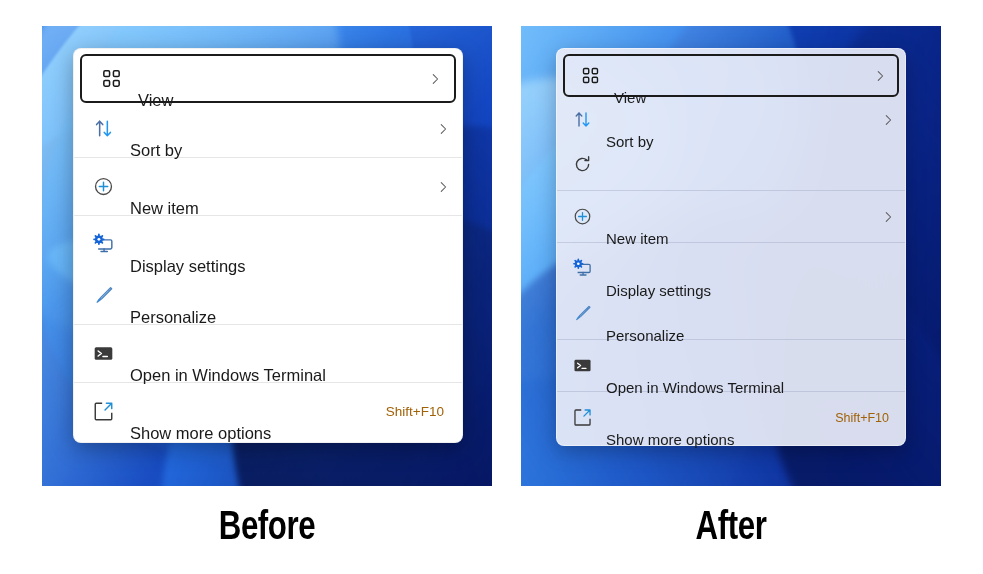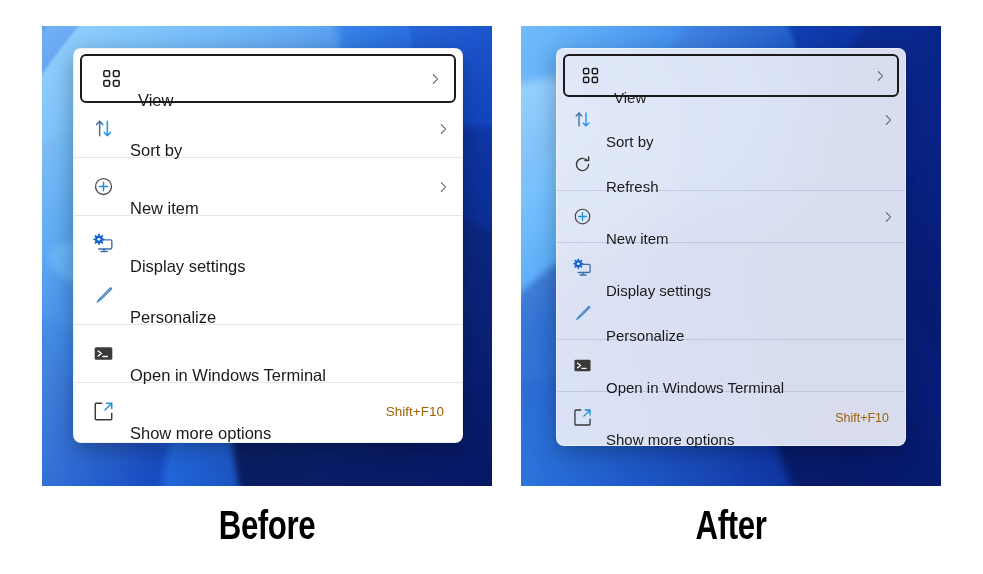--- a/index.html
+++ b/index.html
@@ -386,21 +386,20 @@
             </svg>
           </span>
         </div>
         <div class="mrow">
           <span class="micon">
             <svg width="21" height="21" viewBox="0 0 24 24" fill="none">
               <path d="M19 12a7 7 0 1 1-2.4-5.3" stroke="#3a3a3a" stroke-width="1.6" stroke-linecap="round"></path>
               <path d="M19 3.2V7.4H14.8" stroke="#3a3a3a" stroke-width="1.6" stroke-linecap="round" stroke-linejoin="round"></path>
             </svg>
           </span>
-          <span class="mlabel">Refresh</span>
         </div>
         <div class="msep"></div>
         <div class="mrow">
           <span class="micon">
             <svg width="21" height="21" viewBox="0 0 24 24" fill="none">
               <circle cx="12" cy="12" r="8.3" stroke="#4a4a4a" stroke-width="1.4"></circle>
               <path d="M12 7.6v8.8 M7.6 12h8.8" stroke="#1f8fd6" stroke-width="1.5" stroke-linecap="round"></path>
             </svg>
           </span>
           <span class="mlabel">New item</span>

